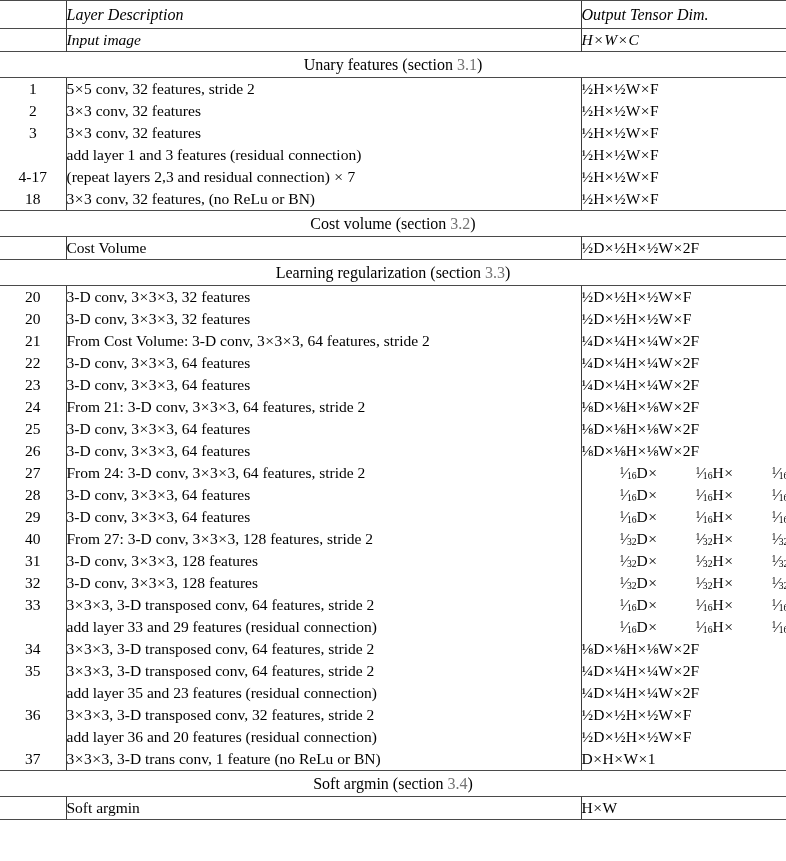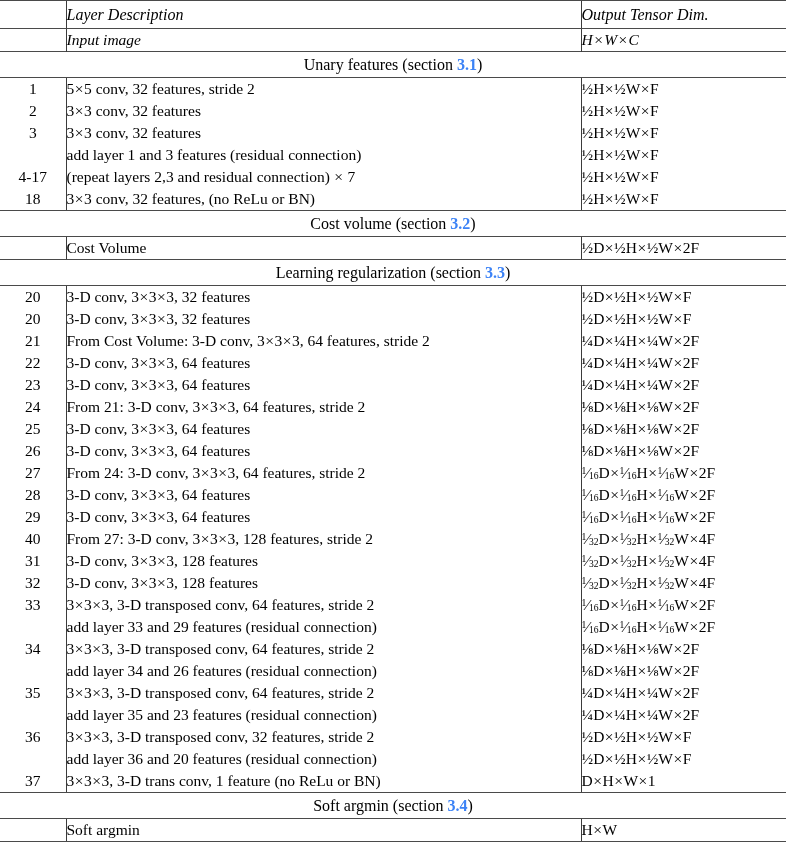--- a/index.html
+++ b/index.html
@@ -68,27 +68,28 @@
     text-align: center;
     font-weight: bold;
     font-size: 16px;
     height: 25px;
     line-height: 25px;
     border-top: 1.3px solid #4a4a4a;
     border-bottom: 1.3px solid #4a4a4a;
     white-space: nowrap;
   }
   .sec-ref {
-    color: #3b82f6;
-    font-weight: bold;
+    color: #737373;
+    font-weight: normal;
   }
   
   .frac {
     font-size: 1em;
     white-space: nowrap;
+    margin-left: 38px;
   }
   .frac sup, .frac sub {
     font-size: 0.62em;
     line-height: 0;
   }
   .frac sup { vertical-align: 0.42em; }
   .frac sub { vertical-align: -0.12em; }
   .times { padding: 0 0.5px; }
 </style>
 </head>
@@ -234,25 +235,20 @@
         <td class="cell-num"></td>
         <td class="cell-desc">add layer 33 and 29 features (residual connection)</td>
         <td class="cell-dim"><span class="frac"><sup>1</sup>⁄<sub>16</sub></span>D<span class="times">×</span><span class="frac"><sup>1</sup>⁄<sub>16</sub></span>H<span class="times">×</span><span class="frac"><sup>1</sup>⁄<sub>16</sub></span>W<span class="times">×</span>2F</td>
       </tr>
       <tr>
         <td class="cell-num">34</td>
         <td class="cell-desc">3<span class="times">×</span>3<span class="times">×</span>3, 3-D transposed conv, 64 features, stride 2</td>
         <td class="cell-dim">⅛D<span class="times">×</span>⅛H<span class="times">×</span>⅛W<span class="times">×</span>2F</td>
       </tr>
       <tr>
-        <td class="cell-num"></td>
-        <td class="cell-desc">add layer 34 and 26 features (residual connection)</td>
-        <td class="cell-dim">⅛D<span class="times">×</span>⅛H<span class="times">×</span>⅛W<span class="times">×</span>2F</td>
-      </tr>
-      <tr>
         <td class="cell-num">35</td>
         <td class="cell-desc">3<span class="times">×</span>3<span class="times">×</span>3, 3-D transposed conv, 64 features, stride 2</td>
         <td class="cell-dim">¼D<span class="times">×</span>¼H<span class="times">×</span>¼W<span class="times">×</span>2F</td>
       </tr>
       <tr>
         <td class="cell-num"></td>
         <td class="cell-desc">add layer 35 and 23 features (residual connection)</td>
         <td class="cell-dim">¼D<span class="times">×</span>¼H<span class="times">×</span>¼W<span class="times">×</span>2F</td>
       </tr>
       <tr>

